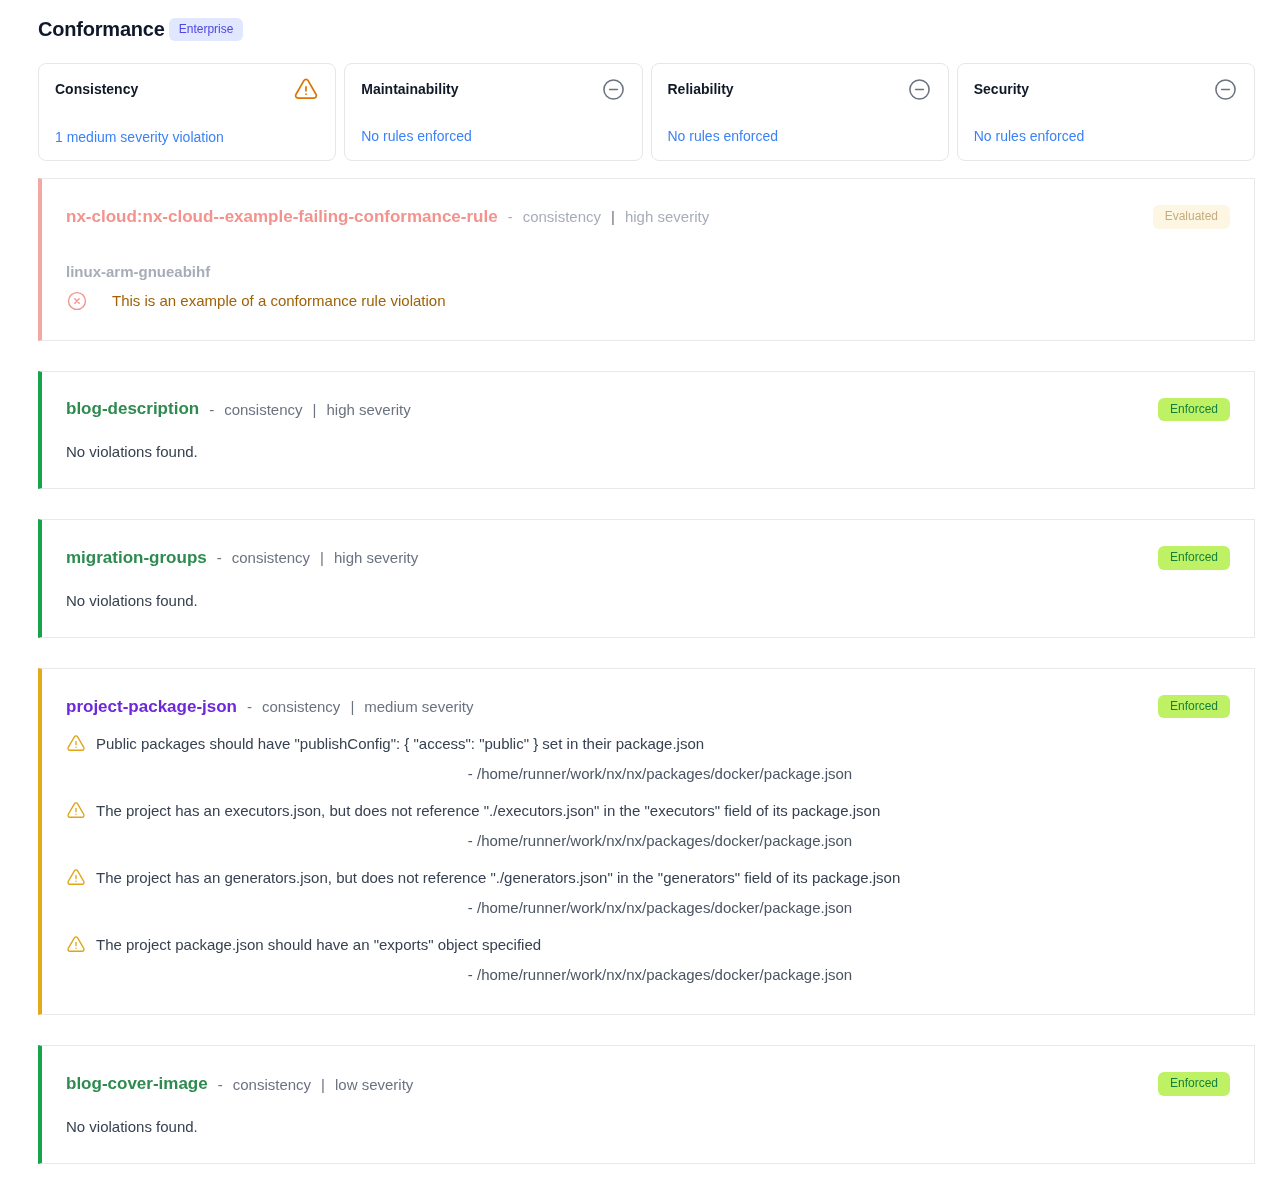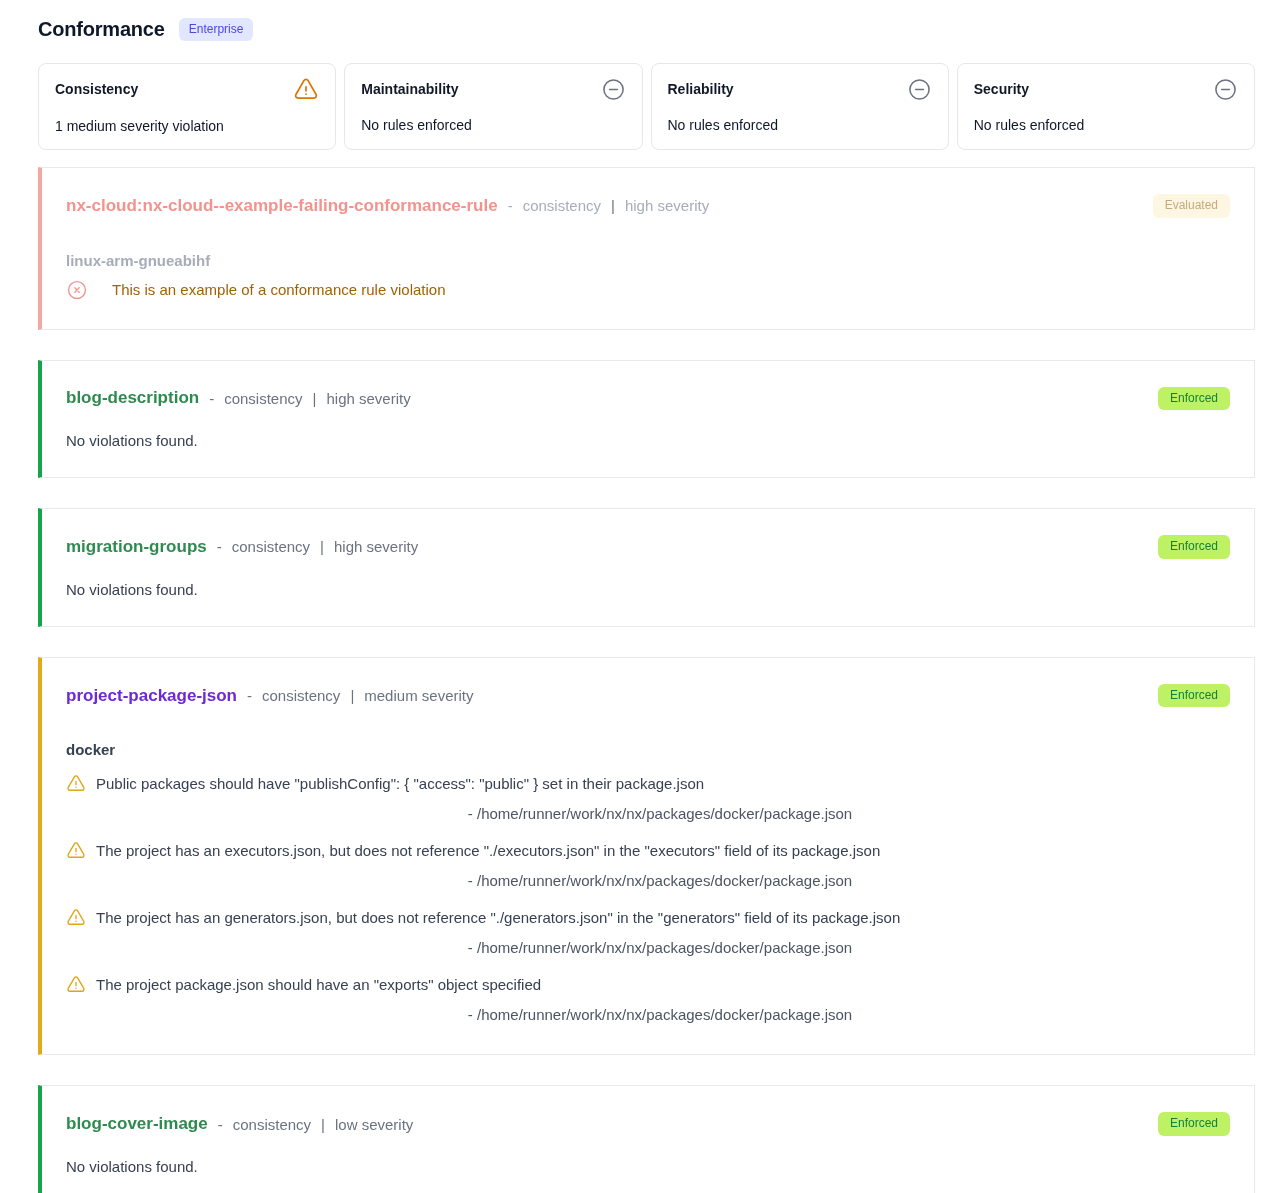--- a/index.html
+++ b/index.html
@@ -7,37 +7,37 @@
   body {
     width:1287px; height:1193px;
     font-family:"Liberation Sans","DejaVu Sans",sans-serif;
     color:#111827;
     position:relative;
     overflow:hidden;
   }
   .page { padding:18px 32px 40px 38px; }
 
   
-  .page-header { display:flex; align-items:center; gap:14px; margin-bottom:22px; }
+  .page-header { display:flex; align-items:center; gap:4px; margin-bottom:22px; }
   .page-title { font-size:20px; font-weight:700; letter-spacing:-0.2px; color:#0f172a; }
   .plan-badge {
     background:#e0e7ff; color:#4f46e5;
     font-size:12px; font-weight:500;
     padding:4px 10px; border-radius:6px; line-height:1.2;
   }
 
   
   .summary-row { display:grid; grid-template-columns:repeat(4,1fr); gap:8px; margin-bottom:17px; }
   .summary-card {
     background:#fff; border:1px solid #e5e7eb; border-radius:8px;
     padding:13px 16px 15px 16px; min-height:83px;
   }
   .summary-head { display:flex; align-items:flex-start; justify-content:space-between; }
   .summary-title { font-size:14px; font-weight:700; color:#111827; padding-top:4px; }
-  .summary-status { font-size:14px; color:#0f172a; margin-top:15px; }
+  .summary-status { font-size:14px; color:#3b82f6; margin-top:26px; }
   .icon { flex:0 0 auto; display:inline-flex; }
 
   
   .rule-card {
     position:relative; background:#fff;
     border:1px solid #e8e9ec; border-left-width:4px; border-radius:0;
     padding:26px 24px 28px 24px; margin-bottom:30px;
   }
   .rule-card.state-failing  { border-left-color:#f2a7a5; }
   .rule-card.state-passing  { border-left-color:#16a34a; }
@@ -195,21 +195,20 @@
     <div class="rule-head">
       <span class="rule-name warn">project-package-json</span>
       <span class="rule-dash">-</span>
       <span class="rule-meta">
         <span>consistency</span>
         <span class="pipe">|</span>
         <span>medium severity</span>
       </span>
       <span class="status-badge enforced">Enforced</span>
     </div>
-    <div class="project-name">docker</div>
 
     <div class="violation-item">
       <div class="violation-msg">
         <span class="icon">
           <svg width="20" height="20" viewBox="0 0 24 24" fill="none" stroke="#dfa516" stroke-width="1.6" stroke-linecap="round" stroke-linejoin="round">
             <path d="M12 9v3.75M2.697 16.126c-.866 1.5.217 3.374 1.948 3.374h14.71c1.73 0 2.813-1.874 1.948-3.374L13.949 3.378c-.866-1.5-3.032-1.5-3.898 0L2.697 16.126Z"></path>
             <path d="M12 15.9h.01"></path>
           </svg>
         </span>
         <span>Public packages should have "publishConfig": { "access": "public" } set in their package.json</span>

